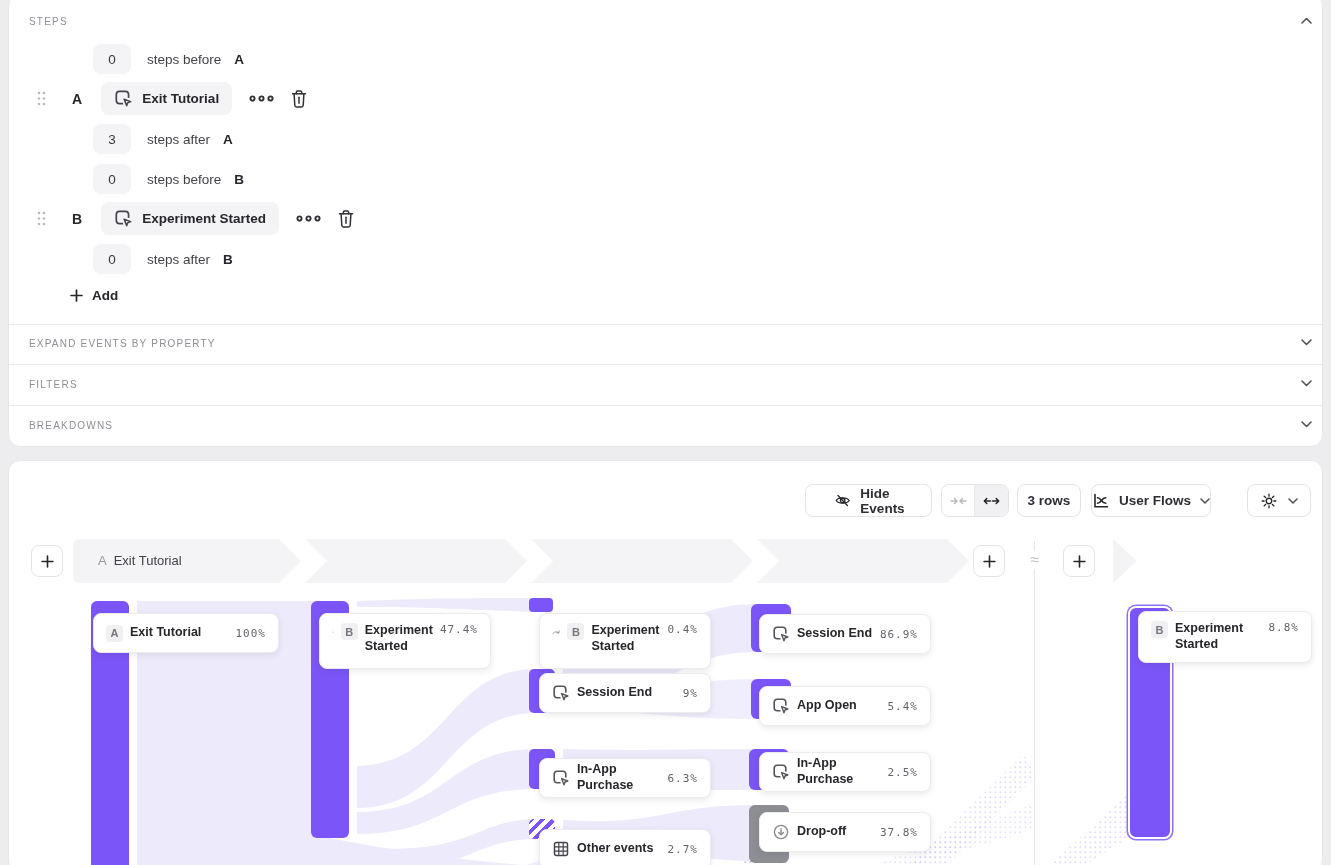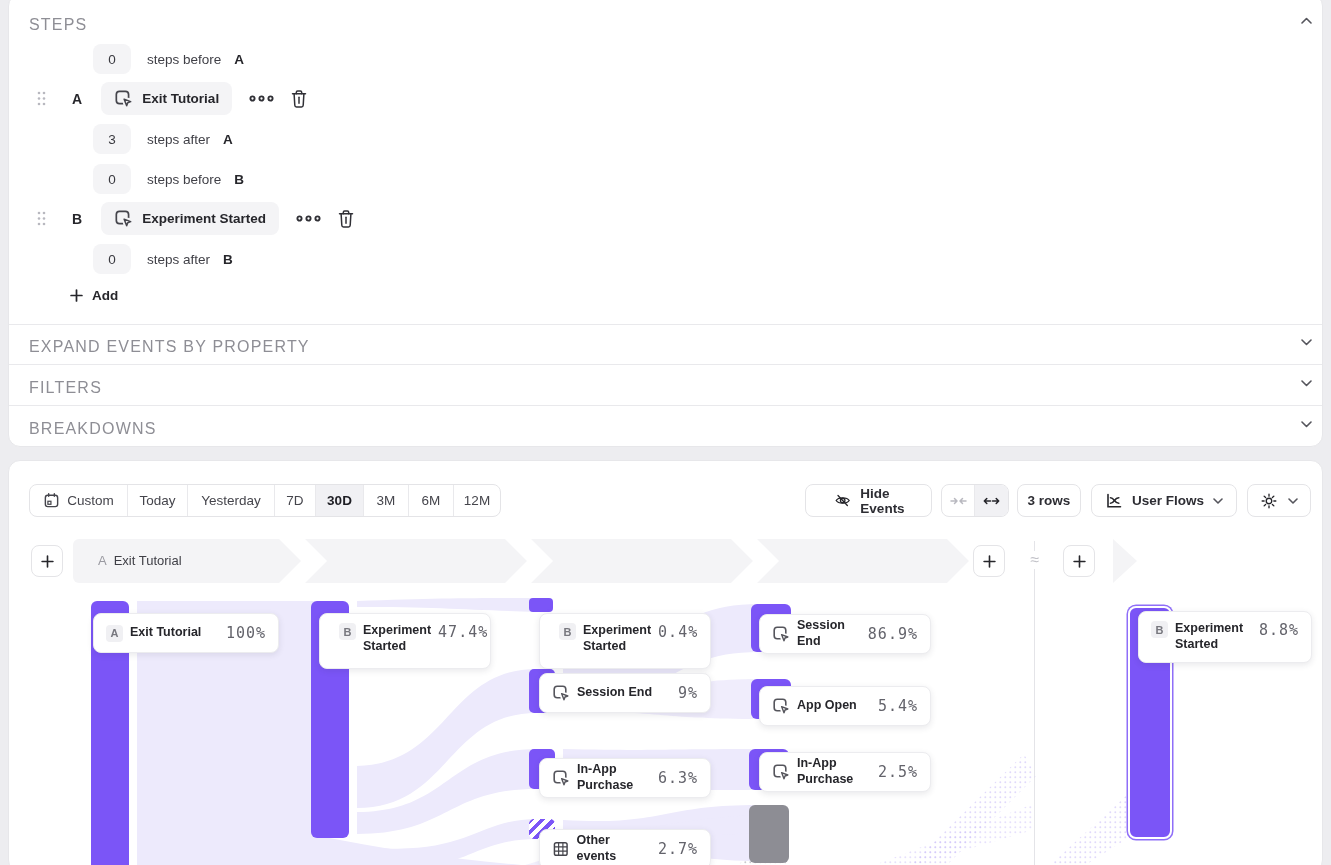--- a/index.html
+++ b/index.html
@@ -1,20 +1,20 @@
 <!DOCTYPE html>
 <html><head>
 <meta charset="utf-8">
 <style>
   html,body{margin:0;padding:0;}
   body{width:1331px;height:865px;overflow:hidden;background:#ededf0;
        font-family:"Liberation Sans","DejaVu Sans",sans-serif;color:#26262b;position:relative;}
   .abs{position:absolute;}
   .card{background:#fff;border:1px solid #e7e7ea;border-radius:12px;box-sizing:border-box;}
-  .sec-label{font-size:16px;letter-spacing:1.2px;color:#8e8e95;font-weight:400;}
+  .sec-label{font-size:10px;letter-spacing:1.2px;color:#8e8e95;font-weight:400;}
   .hair{position:absolute;left:0;right:0;height:1px;background:#e9e9ec;}
   .countbox{width:38px;height:30px;background:#f4f4f6;border-radius:8px;display:flex;align-items:center;justify-content:center;
             font-size:13.5px;color:#3a3a40;}
   .steprow{position:absolute;display:flex;align-items:center;}
   .steplabel{font-size:13.5px;color:#3f3f46;}
   .refletter{font-size:13.5px;font-weight:700;color:#26262b;}
   .pill{height:33px;background:#f4f4f6;border-radius:8px;display:inline-flex;align-items:center;gap:9px;padding:0 13px;
         --icobg:#f4f4f6;cursor:pointer;}
   .pill .pname{font-size:13.5px;font-weight:700;color:#26262b;}
   .iconbtn{display:inline-flex;align-items:center;justify-content:center;cursor:pointer;}
@@ -29,21 +29,21 @@
   .bandtext{font-size:13px;line-height:44px;white-space:nowrap;}
   .bandletter{color:#9a9aa1;margin-right:7px;}
   .bandname{color:#3f3f46;}
   .bar{position:absolute;background:#7b55f7;z-index:2;cursor:pointer;}
   .node{position:absolute;background:#fff;border:1px solid #ececef;border-radius:8px;
         box-shadow:0 2px 6px rgba(40,40,60,.10);z-index:5;display:flex;align-items:center;gap:7px;
         padding:0 12px;box-sizing:border-box;cursor:pointer;}
   .node.two{align-items:flex-start;padding-top:9px;}
   .node .nname{font-size:12.5px;font-weight:700;color:#26262b;line-height:1.25;}
   .node .npct{margin-left:auto;font-family:"DejaVu Sans Mono","Liberation Mono",monospace;
-              font-size:15px;letter-spacing:1px;color:#63636b;white-space:nowrap;}
+              font-size:11px;letter-spacing:1px;color:#63636b;white-space:nowrap;}
   .badge{width:17px;height:17px;border-radius:4px;background:#f0f0f3;color:#77777e;font-size:11px;font-weight:700;
          display:inline-flex;align-items:center;justify-content:center;flex:0 0 auto;}
   .chev{stroke:#55555c;stroke-width:1.6;fill:none;stroke-linecap:round;stroke-linejoin:round;}
   svg{display:block;}
 </style>
 </head>
 <body>
 
 <div class="abs card" style="left:8px;top:-6px;width:1315px;height:453px;">
 
@@ -185,39 +185,20 @@
   <div class="abs sec-label" style="left:20px;top:425px;">BREAKDOWNS</div>
   <div class="abs iconbtn" style="left:1292px;top:426px;">
     <svg width="11" height="7" viewBox="0 0 11 7">
         <path class="chev" d="M1 1 L5.5 5.5 L10 1"></path>
       </svg>
   </div>
 </div>
 
 <div class="abs card" style="left:8px;top:460px;width:1315px;height:412px;overflow:hidden;">
 
-  <div class="seg abs" style="left:20px;top:23px;height:33px;">
-    <div class="cell" style="width:98px;">
-      <svg width="17" height="17" viewBox="0 0 18 18">
-          <g fill="none" stroke="#45454c" stroke-width="1.5" stroke-linecap="round">
-            <rect x="2.5" y="3.5" width="13" height="12" rx="2.5"></rect>
-            <path d="M6 1.8 V4.6 M12 1.8 V4.6"></path>
-            <rect x="5.2" y="9.8" width="3.2" height="3.2" stroke-width="1.3"></rect>
-          </g>
-        </svg>
-      <span>Custom</span>
-    </div>
-    <div class="cell" style="width:60px;">Today</div>
-    <div class="cell" style="width:87px;">Yesterday</div>
-    <div class="cell" style="width:41px;">7D</div>
-    <div class="cell sel" style="width:48px;">30D</div>
-    <div class="cell" style="width:45px;">3M</div>
-    <div class="cell" style="width:45px;">6M</div>
-    <div class="cell" style="width:46px;">12M</div>
-  </div>
 
   <div class="btn abs" style="left:796px;top:23px;width:127px;height:33px;gap:9px;font-weight:700;padding-left:28px;">
     <svg width="19" height="19" viewBox="0 0 20 20">
         <g fill="none" stroke="#26262b" stroke-width="1.5" stroke-linecap="round">
           <path d="M2.5 10 C5 5.9 15 5.9 17.5 10 C15 14.1 5 14.1 2.5 10 Z"></path>
           <circle cx="10" cy="10" r="2.6"></circle>
           <path d="M4.6 4.2 L15.4 15.8"></path>
         </g>
       </svg>
     <span>Hide Events</span>
@@ -237,21 +218,21 @@
           <g fill="none" stroke="#26262b" stroke-width="1.5" stroke-linecap="round" stroke-linejoin="round">
             <path d="M7.5 5 H1.8 M3.8 2.5 L1.3 5 L3.8 7.5"></path>
             <path d="M9.5 5 H15.2 M13.2 2.5 L15.7 5 L13.2 7.5"></path>
           </g>
         </svg>
     </div>
   </div>
 
   <div class="btn abs" style="left:1008px;top:23px;width:64px;height:33px;font-weight:700;">3 rows</div>
 
-  <div class="btn abs" style="left:1082px;top:23px;width:146px;height:33px;gap:9px;font-weight:700;">
+  <div class="btn abs" style="left:1082px;top:23px;width:120px;height:33px;gap:9px;font-weight:700;">
     <svg width="18" height="18" viewBox="0 0 18 18">
         <g fill="none" stroke="#26262b" stroke-width="1.6" stroke-linecap="round">
           <path d="M3 2.5 V14.8 H15.5"></path>
           <path d="M5.5 5.8 C9.5 5.8 9 11.2 13.8 11.2"></path>
           <path d="M5.5 11.2 C9.5 11.2 9 5.8 13.8 5.8"></path>
         </g>
       </svg>
     <span>User Flows</span>
     <svg width="10" height="6" viewBox="0 0 10 6">
         <path class="chev" d="M1 1 L5 5 L9 1"></path>
@@ -428,20 +409,30 @@
   <div class="node" style="left:750px;top:291px;width:172px;height:40px;">
     <svg width="18" height="18" viewBox="0 0 18 18" style="color:#55555c;flex:0 0 auto;">
         <rect x="2.2" y="2.2" width="11.6" height="11.6" rx="3" fill="none" stroke="currentColor" stroke-width="1.6"></rect>
         <circle cx="13" cy="13" r="4.6" fill="#fff"></circle>
         <path d="M9.6 9.6 L15.8 12 L13 13 L12 15.8 Z" fill="none" stroke="currentColor" stroke-width="1.4" stroke-linejoin="round"></path>
       </svg>
     <span class="nname">In-App Purchase</span>
     <span class="npct">2.5%</span>
   </div>
 
+  <div class="node" style="left:750px;top:351px;width:172px;height:40px;">
+    <svg width="18" height="18" viewBox="0 0 18 18">
+        <g fill="none" stroke="#8a8a91" stroke-width="1.4" stroke-linecap="round" stroke-linejoin="round">
+          <circle cx="9" cy="9" r="6.6"></circle>
+          <path d="M9 5.8 V11.6 M6.6 9.4 L9 11.8 L11.4 9.4"></path>
+        </g>
+      </svg>
+    <span class="nname">Drop-off</span>
+    <span class="npct">37.8%</span>
+  </div>
 
   <div class="node two" style="left:1129px;top:150px;width:174px;height:52px;">
     <span class="badge">B</span>
     <span class="nname" style="max-width:84px;">Experiment Started</span>
     <span class="npct">8.8%</span>
   </div>
 
 </div>
 
 </body></html>

